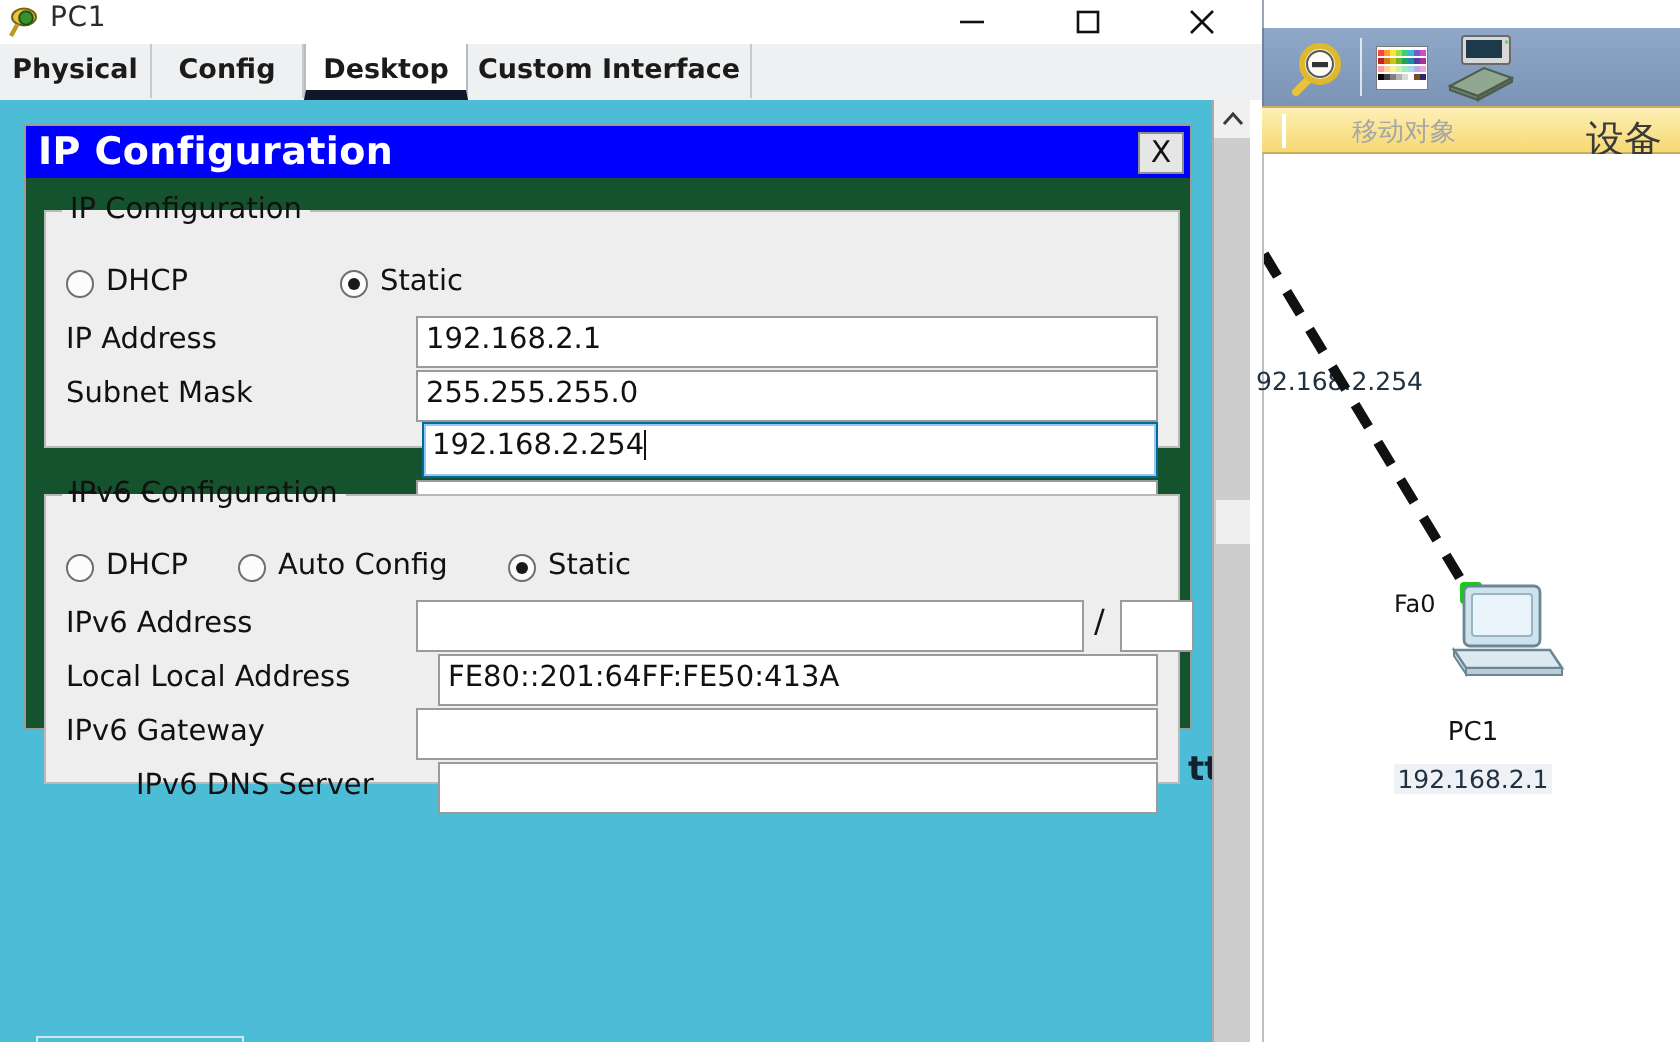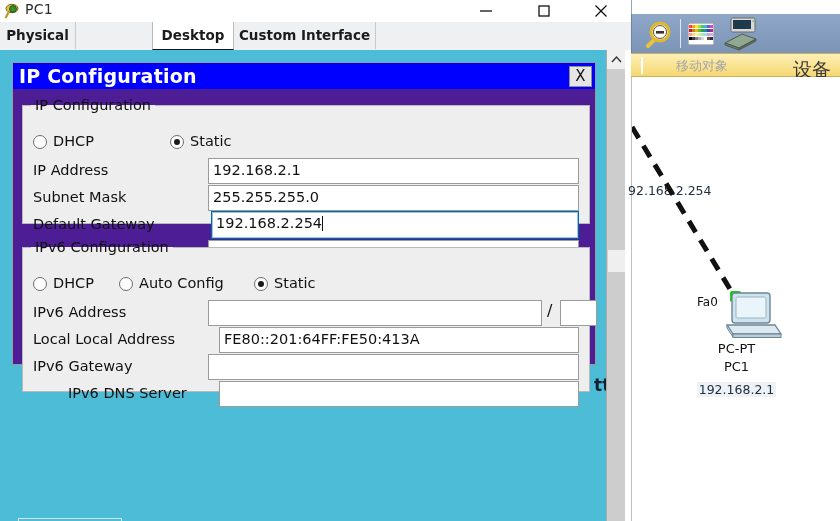--- a/index.html
+++ b/index.html
@@ -14,21 +14,21 @@
   #title-icon{position:absolute;left:4px;top:2px;width:18px;height:18px;}
   #title-text{position:absolute;left:25px;top:1px;font-size:14px;color:#2b2b2b;letter-spacing:.3px;}
   .wbtn{position:absolute;top:0;width:46px;height:22px;background:#ffffff;}
   #btn-min{left:463px;} #btn-max{left:521px;} #btn-close{left:578px;}
   .wbtn svg{position:absolute;left:50%;top:50%;transform:translate(-50%,-50%);}
 
   
   #tabstrip{position:absolute;left:0;top:22px;width:631px;height:28px;background:#eef0f1;border-bottom:1px solid #b8bcbf;font-weight:bold;}
   .tab{position:absolute;top:0;height:27px;line-height:27px;font-size:13.5px;color:#1b1b1b;
        background:#eef0f1;border-right:1px solid #c6cacd;text-align:center;box-sizing:border-box;}
-  .tab.active{background:#ffffff;border-left:1px solid #b8bcbf;border-right:1px solid #b8bcbf;border-bottom:1px solid #0f172a;height:28px;line-height:27px;}
+  .tab.active{background:#ffffff;border-left:1px solid #b8bcbf;border-right:1px solid #b8bcbf;border-bottom:5px solid #0f172a;height:28px;line-height:27px;}
   #tab0{left:0;width:76px;} #tab1{left:76px;width:76px;}
   #tab2{left:152px;width:82px;} #tab3{left:234px;width:142px;}
   #tabfill{position:absolute;left:376px;top:0;width:255px;height:27px;background:#eef0f1;}
 
   
   #desk{position:absolute;left:0;top:50px;width:631px;height:471px;background:#4cbcd7;}
   
   .desk-label{position:absolute;font-size:15px;font-weight:bold;color:#0d2030;}
   #dl-dialer{left:155px;top:469px;}
   #dl-editor{left:272px;top:469px;}
@@ -36,21 +36,21 @@
   #pie-icon{position:absolute;left:18px;top:468px;width:104px;height:53px;overflow:hidden;border:1px solid #cfe9f0;box-sizing:border-box;}
   #hidden-t{position:absolute;left:594px;top:325px;font-size:17px;font-weight:bold;color:#11222e;}
 
   
   #scroll{position:absolute;left:606px;top:50px;width:19px;height:471px;background:#cdcdcd;border-left:1px solid #a9a9a9;}
   #scroll-up{position:absolute;left:0;top:0;width:19px;height:19px;background:#f0f0f0;}
   #scroll-thumb{position:absolute;left:1px;top:200px;width:17px;height:22px;background:#efefef;}
   #pane-edge{position:absolute;left:625px;top:50px;width:6px;height:471px;background:#ffffff;}
 
   
-  #dialog{position:absolute;left:12px;top:62px;width:584px;height:303px;background:#4c1d95;
+  #dialog{position:absolute;left:12px;top:62px;width:584px;height:303px;background:#14532d;
           border:1px solid #9a9a9a;box-sizing:border-box;}
   #dlg-title{position:absolute;left:0;top:0;width:582px;height:26px;background:#0000ff;}
   #dlg-title-text{position:absolute;left:6px;top:2px;font-size:19px;font-weight:bold;color:#ffffff;letter-spacing:.2px;}
   #dlg-close{position:absolute;right:3px;top:3px;width:23px;height:21px;background:#e6e6e6;border:1px solid #8d8d8d;
              box-sizing:border-box;font-size:15px;color:#111;text-align:center;line-height:19px;}
 
   fieldset.grp{position:absolute;margin:0;padding:0;border:1px solid #b9b9b9;background:#eeeeee;}
   fieldset.grp legend{margin-left:8px;padding:0 4px;font-size:14.5px;color:#111;}
   #grp-ip{left:9px;top:34px;width:566px;height:125px;}
   #grp-ip6{left:9px;top:176px;width:566px;height:151px;}
@@ -118,20 +118,21 @@
     <div class="wbtn" id="btn-close">
       <svg width="15" height="15" viewBox="0 0 15 15">
         <line x1="2" y1="2" x2="13" y2="13" stroke="#111" stroke-width="1.3"></line>
         <line x1="13" y1="2" x2="2" y2="13" stroke="#111" stroke-width="1.3"></line>
       </svg>
     </div>
   </div>
 
   <div id="tabstrip">
     <div class="tab" id="tab0">Physical</div>
+    <div class="tab" id="tab1">Config</div>
     <div class="tab active" id="tab2">Desktop</div>
     <div class="tab" id="tab3">Custom Interface</div>
     <div id="tabfill"></div>
   </div>
 
   <div id="desk">
     <div id="pie-icon">
       <svg width="104" height="53" viewBox="0 0 104 53">
         <circle cx="48" cy="44" r="32" fill="#8fb0dd" stroke="#111" stroke-width="2"></circle>
         <path d="M48 44 L48 12 A32 32 0 0 1 80 44 Z" fill="#fbf7c4" stroke="#111" stroke-width="2"></path>
@@ -172,21 +173,20 @@
         <span class="dot on"></span>
         <span class="rlbl">Static</span>
       </div>
 
       <span class="lbl" style="left:10px;top:49px;">IP Address</span>
       <div class="fld" style="left:185px;top:45px;width:371px;height:26px;">192.168.2.1</div>
 
       <span class="lbl" style="left:10px;top:76px;">Subnet Mask</span>
       <div class="fld" style="left:185px;top:72px;width:371px;height:26px;">255.255.255.0</div>
 
-      <span class="lbl" style="left:10px;top:103px;">Default Gateway</span>
       <div class="fld focus" style="left:188px;top:98px;width:368px;height:28px;"><span>192.168.2.254</span><span class="caret"></span></div>
 
       <span class="lbl" style="left:10px;top:131px;">DNS Server</span>
       <div class="fld" style="left:185px;top:127px;width:371px;height:26px;"></div>
     </fieldset>
 
     <fieldset class="grp" id="grp-ip6">
       <legend>IPv6 Configuration</legend>
 
       <div class="radio" style="left:10px;top:20px;">
@@ -302,17 +302,16 @@
     <span id="pc-node">
       <svg width="60" height="48" viewBox="0 0 60 48">
         <rect x="8" y="1" width="38" height="30" rx="3" fill="#cfe3ee" stroke="#6b8694" stroke-width="1.4"></rect>
         <rect x="12" y="5" width="30" height="21" rx="1.5" fill="#eaf5fb" stroke="#9ab5c2"></rect>
         <path d="M3 33 L51 33 L57 42 L9 42 Z" fill="#dce9f1" stroke="#6b8694" stroke-width="1.3"></path>
         <path d="M3 33 L9 42 L9 45 L3 36 Z" fill="#c3d6e1" stroke="#6b8694" stroke-width="1"></path>
         <rect x="9" y="42" width="48" height="3.5" fill="#b9ccd8" stroke="#6b8694" stroke-width="1"></rect>
       </svg>
     </span>
 
-    <div class="node-txt" id="node-model">PC-PT</div>
     <div class="node-txt" id="node-name">PC1</div>
     <div id="node-ip"><span>192.168.2.1</span></div>
   </div>
 </div>
 
 </body></html>

